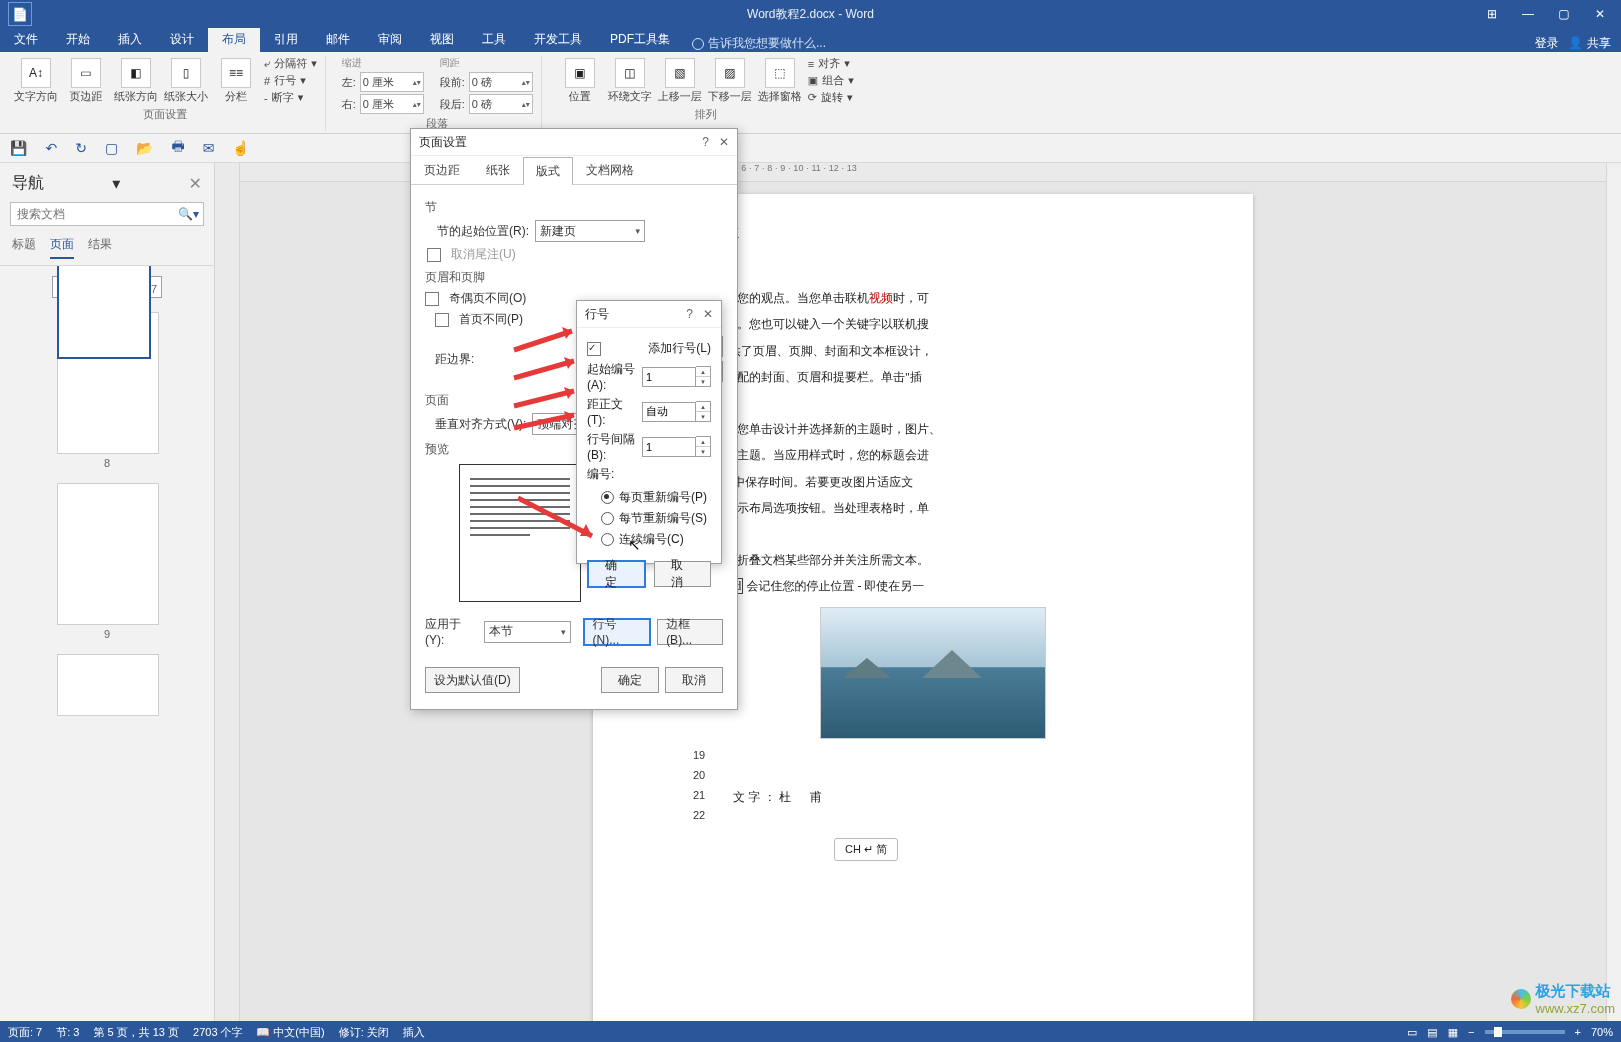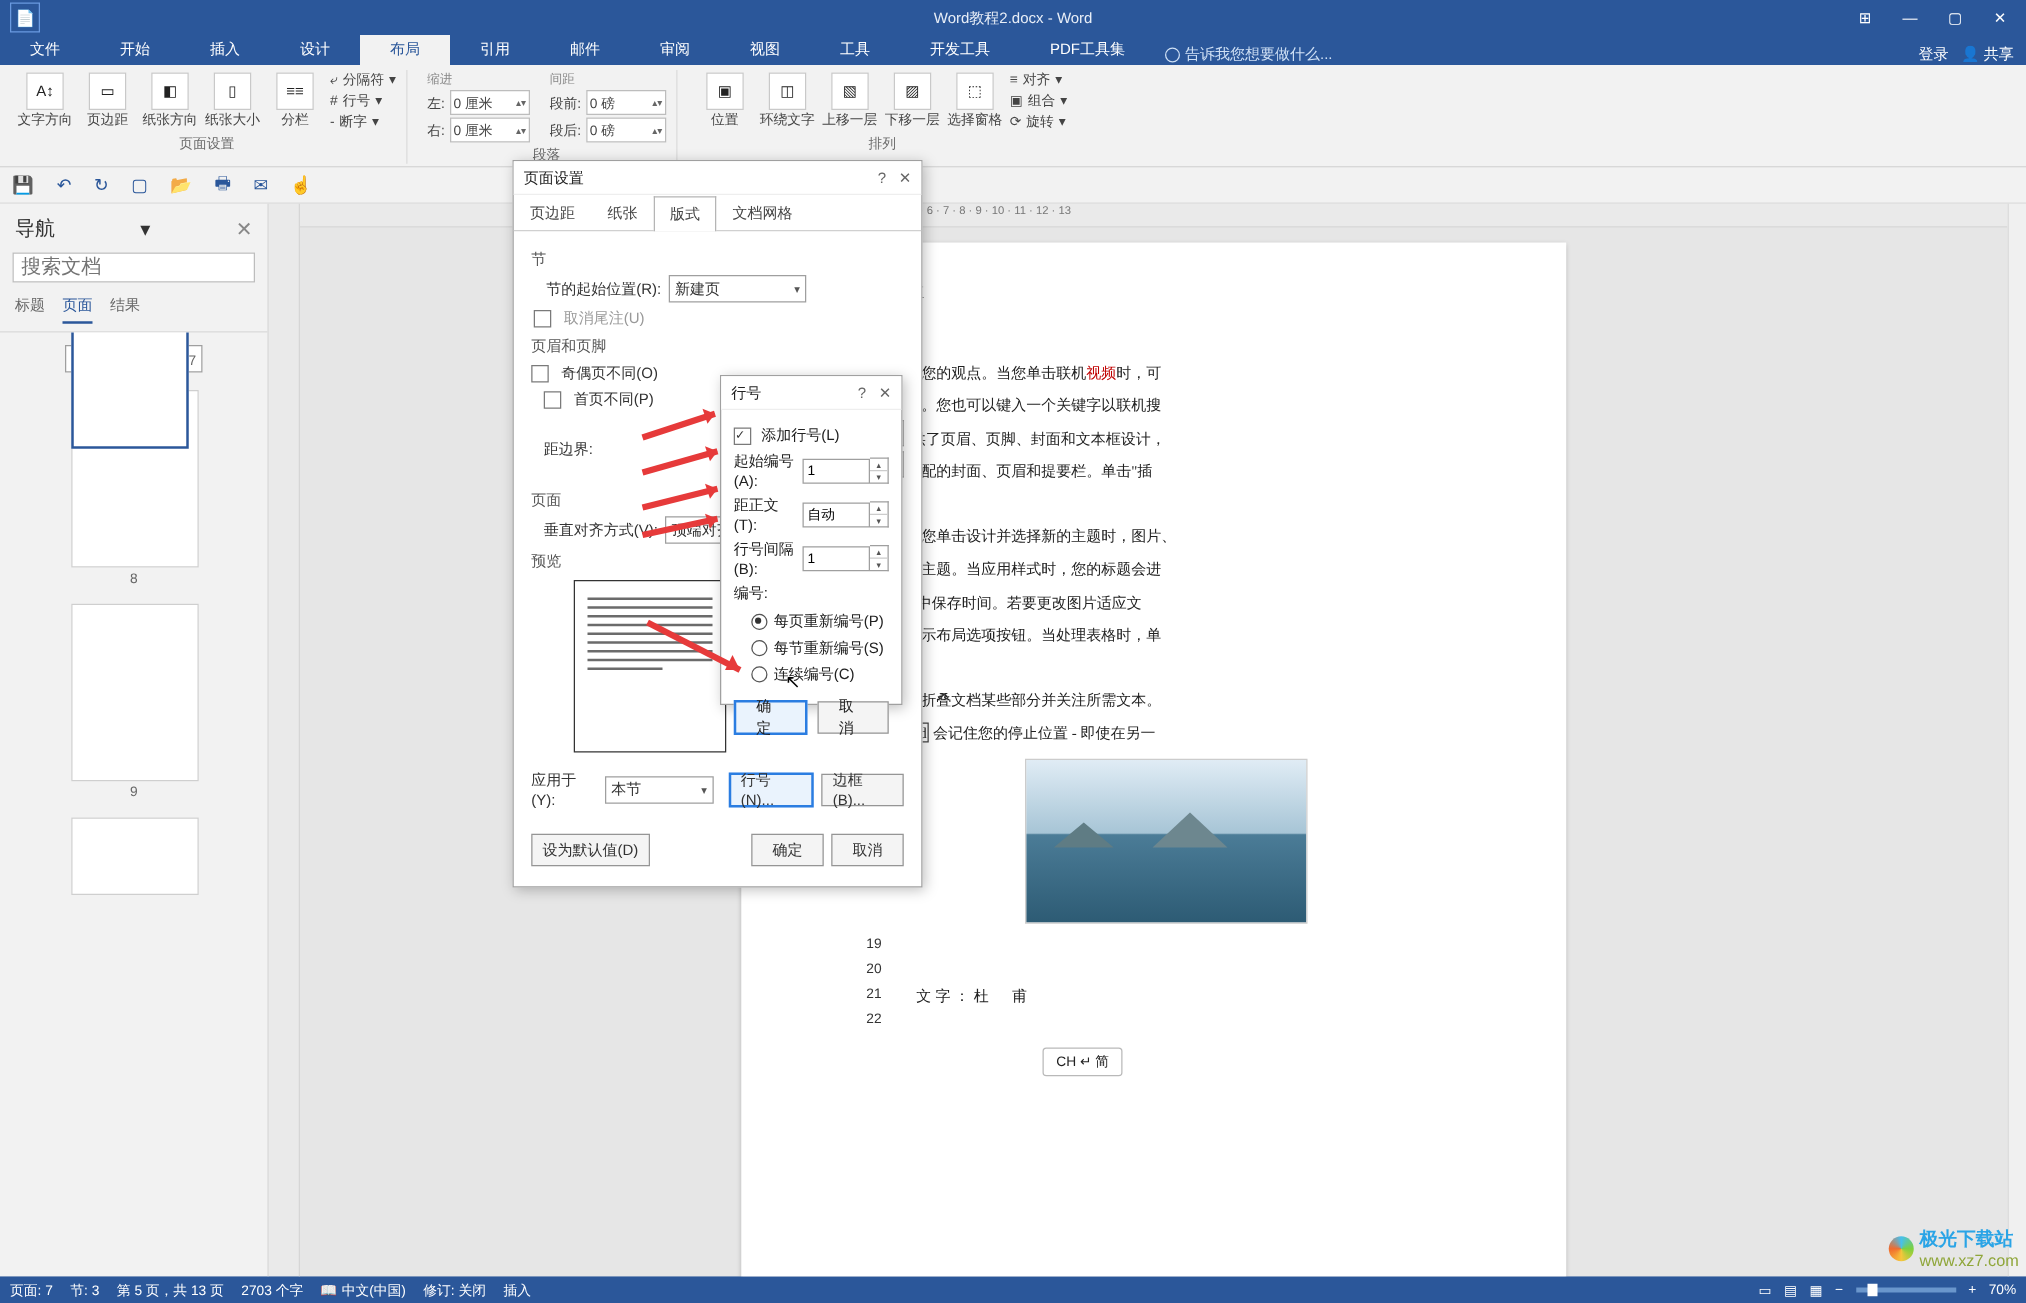--- a/index.html
+++ b/index.html
@@ -2,21 +2,21 @@
 <html><head>
 <meta charset="utf-8">
 <style>
   html,body{margin:0;padding:0;font-family:"Microsoft YaHei","Segoe UI",sans-serif;font-size:12px;background:#e6e6e6;color:#222;overflow:hidden}
   .titlebar{height:28px;background:#2b579a;color:#fff;display:flex;align-items:center;position:relative}
   .titlebar .title{position:absolute;left:50%;transform:translateX(-50%);font-size:12px;color:#e8eef7}
   .titlebar .wincontrols{margin-left:auto;display:flex;gap:2px;padding-right:4px}
   .titlebar .wincontrols span{width:34px;height:24px;display:flex;align-items:center;justify-content:center;color:#fff}
   .titlebar .doc-help{width:22px;height:22px;border:1px solid #6a9ae0;margin-left:8px;display:flex;align-items:center;justify-content:center;font-size:13px}
   .ribbon-tabs{height:24px;background:#2b579a;color:#fff;display:flex;align-items:flex-end}
-  .ribbon-tabs .tab{padding:4px 24px;color:#fff;font-size:12px}
+  .ribbon-tabs .tab{padding:4px 14px;color:#fff;font-size:12px}
   .ribbon-tabs .tab.active{background:#f2f2f2;color:#2b579a}
   .ribbon-tabs .tell{color:#cfe0f5;margin-left:8px;display:flex;align-items:center;gap:4px}
   .ribbon-tabs .tell .bulb{width:10px;height:10px;border:1px solid #cfe0f5;border-radius:50%}
   .ribbon-tabs .right{margin-left:auto;display:flex;align-items:center;gap:10px;padding-right:10px}
   .ribbon{background:#f2f2f2;border-bottom:1px solid #d0d0d0;padding:4px 6px 2px}
   .ribbon-inner{display:flex;gap:8px;align-items:stretch}
   .group{display:flex;flex-direction:column;align-items:center;border-right:1px solid #dcdcdc;padding:0 8px}
   .group:last-child{border-right:none}
   .group .row{display:flex;align-items:center;gap:6px}
   .group-label{font-size:11px;color:#6b6b6b;padding-top:2px}
@@ -27,21 +27,21 @@
   .sublist .sitm{font-size:11px;color:#444;display:flex;align-items:center;gap:4px}
   .minidrop{width:58px;height:18px;border:1px solid #bdbdbd;background:#fff;font-size:11px;padding:0 2px;display:flex;align-items:center;justify-content:space-between}
   .minidrop .ar{font-size:8px;color:#666}
   .qa{background:#f2f2f2;border-bottom:1px solid #d9d9d9;height:28px;display:flex;align-items:center;gap:18px;padding:0 10px}
   .qa span{color:#2b579a;font-size:14px}
   .body{display:flex;height:calc(100vh - 28px - 24px - 82px - 28px - 22px);position:relative}
   .nav{width:214px;background:#f2f2f2;border-right:1px solid #d4d4d4;display:flex;flex-direction:column}
   .nav .hd{padding:10px 12px 4px;font-size:16px;color:#333;display:flex;align-items:center;justify-content:space-between}
   .nav .hd .x{color:#888}
   .nav .search{margin:4px 10px;height:22px;border:1px solid #bdbdbd;background:#fff;display:flex;align-items:center;padding:0 4px;justify-content:space-between}
-  .nav .search input{border:none;outline:none;font-size:16px;flex:1;background:transparent}
+  .nav .search input{border:none;outline:none;font-size:12px;flex:1;background:transparent}
   .nav .ntabs{display:flex;gap:14px;padding:6px 12px;border-bottom:1px solid #d9d9d9;font-size:12px;color:#666}
   .nav .ntabs .ntab.active{color:#2b579a;border-bottom:2px solid #2b579a;padding-bottom:4px}
   .thumbs{flex:1;overflow:auto;padding:10px}
   .thumb{width:100px;margin:0 auto 14px;text-align:center}
   .thumb .page{width:100px;height:140px;background:#fff;border:1px solid #cfcfcf}
   .thumb.sel .page{border:2px solid #2b579a}
   .thumb .num{font-size:11px;color:#666;margin-top:3px}
   .rulerbar{width:24px;background:#eaeaea;border-right:1px solid #d6d6d6}
   .hruler{height:18px;background:#eaeaea;border-bottom:1px solid #d6d6d6;position:relative;white-space:nowrap;overflow:hidden;font-size:9px;color:#777;padding-left:400px}
   .doc-area{flex:1;background:#e6e6e6;overflow:hidden;position:relative}
@@ -78,21 +78,21 @@
   .spn input{width:46px;height:18px;border:1px solid #9f9f9f;font-size:11px;padding:0 3px}
   .spn .ab{display:flex;flex-direction:column;border:1px solid #9f9f9f;border-left:none}
   .spn .ab span{width:14px;height:9px;font-size:7px;display:flex;align-items:center;justify-content:center;color:#555}
   .spn .ab span:first-child{border-bottom:1px solid #ccc}
   .btn{height:24px;border:1px solid #959595;background:#f4f4f4;padding:0 16px;font-size:12px;display:inline-flex;align-items:center;justify-content:center}
   .btn.primary{border:2px solid #2b7de1;background:#eaf3fd}
   .preview-box{width:100px;height:120px;border:1px solid #333;margin:6px 0 0 34px;padding:8px 10px}
   .preview-box .pl{height:2px;background:#6b6b6b;margin:5px 0}
   .dlg-ln{left:576px;top:300px;width:144px;height:262px}
   .dlg-ln .body2{padding:8px 10px;font-size:12px}
-  .dlg-ln .body2 .row2{gap:4px;}
+  .dlg-ln .body2 .row2{gap:4px;justify-content:space-between}
   .dlg-ln .opt{display:flex;align-items:center;gap:5px;padding:2px 0 2px 14px}
   .rdo{width:11px;height:11px;border:1px solid #555;border-radius:50%;display:inline-block;position:relative}
   .rdo.on::after{content:"";position:absolute;left:2px;top:2px;width:5px;height:5px;background:#333;border-radius:50%}
   .arrow{position:absolute;pointer-events:none}
   .arrow svg{overflow:visible}
   .arrow path{stroke:#e63a3a;stroke-width:5;fill:none}
   .arrow .head{fill:#e63a3a}
   .ime{position:absolute;left:834px;top:838px;background:#fff;border:1px solid #b9b9b9;border-radius:3px;padding:3px 10px;font-size:11px;display:flex;align-items:center;gap:5px}
   .watermark{position:absolute;right:6px;bottom:26px;display:flex;align-items:center;gap:5px;font-family:Arial}
   .watermark .g{width:20px;height:20px;border-radius:50%;background:conic-gradient(#46c0ee,#7dd13d,#f7c63b,#f16a2e,#46c0ee)}

